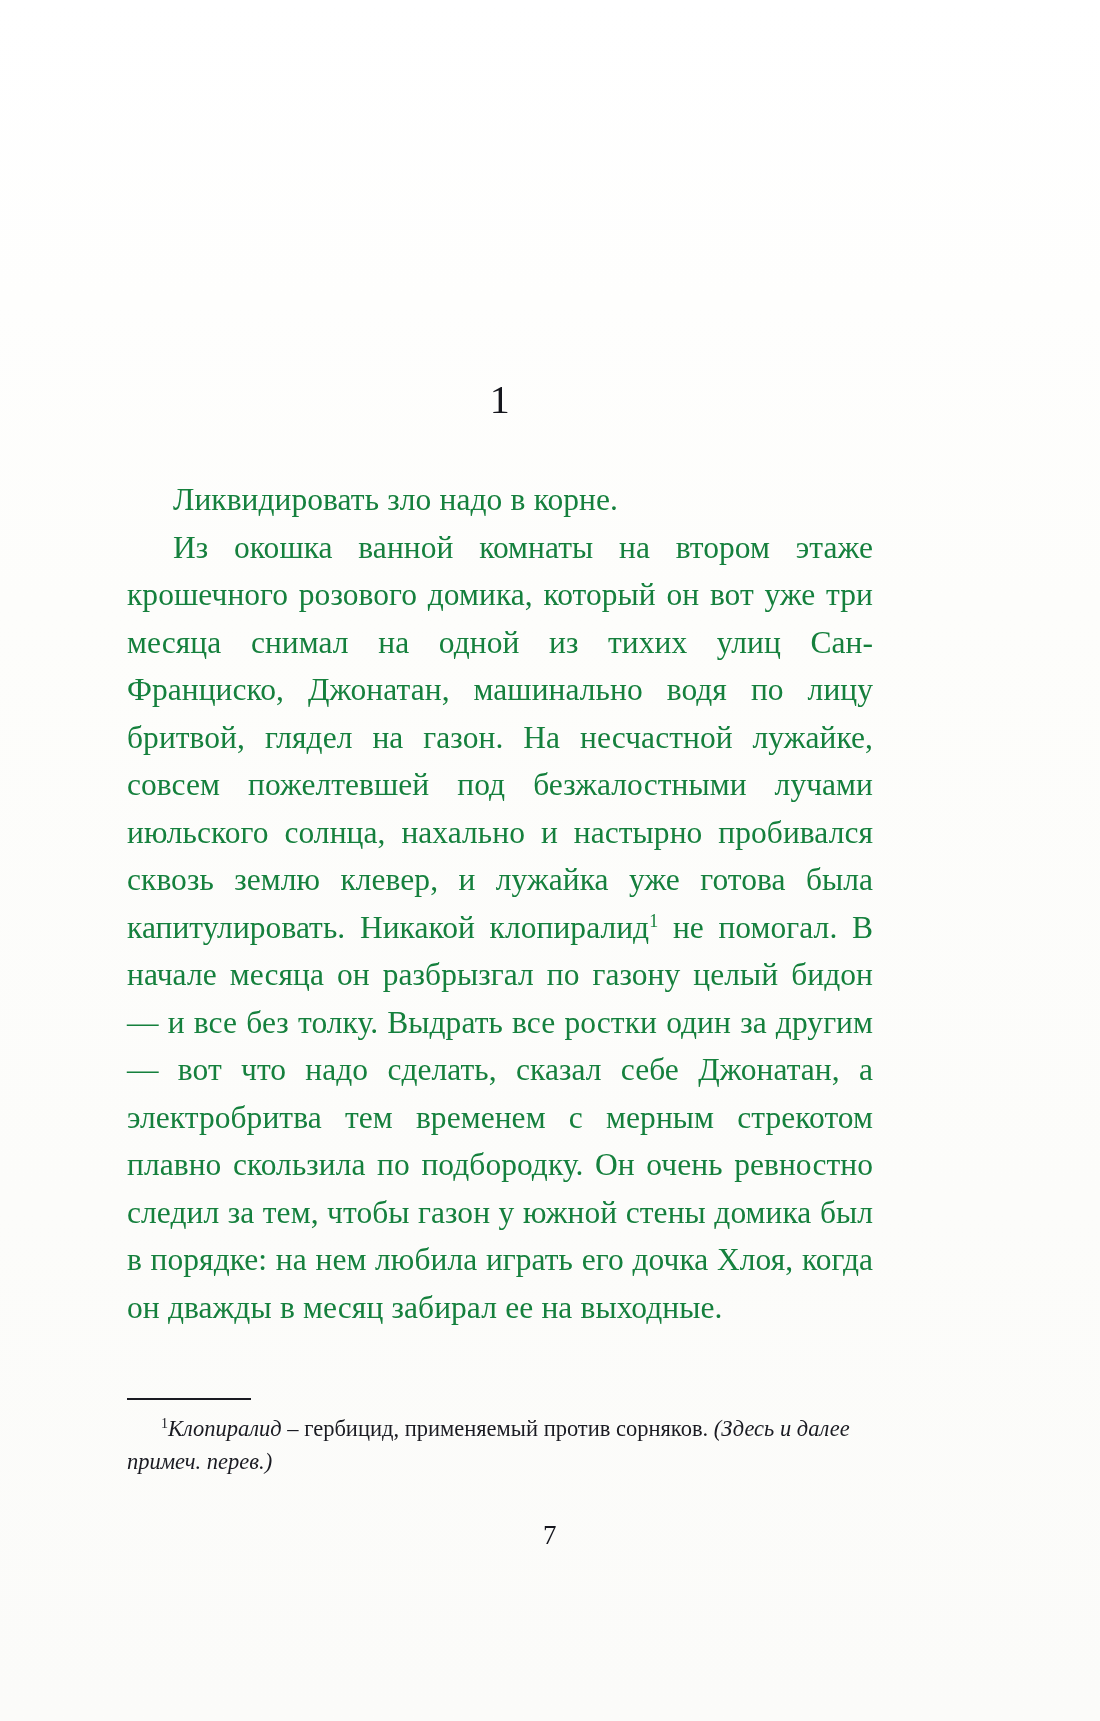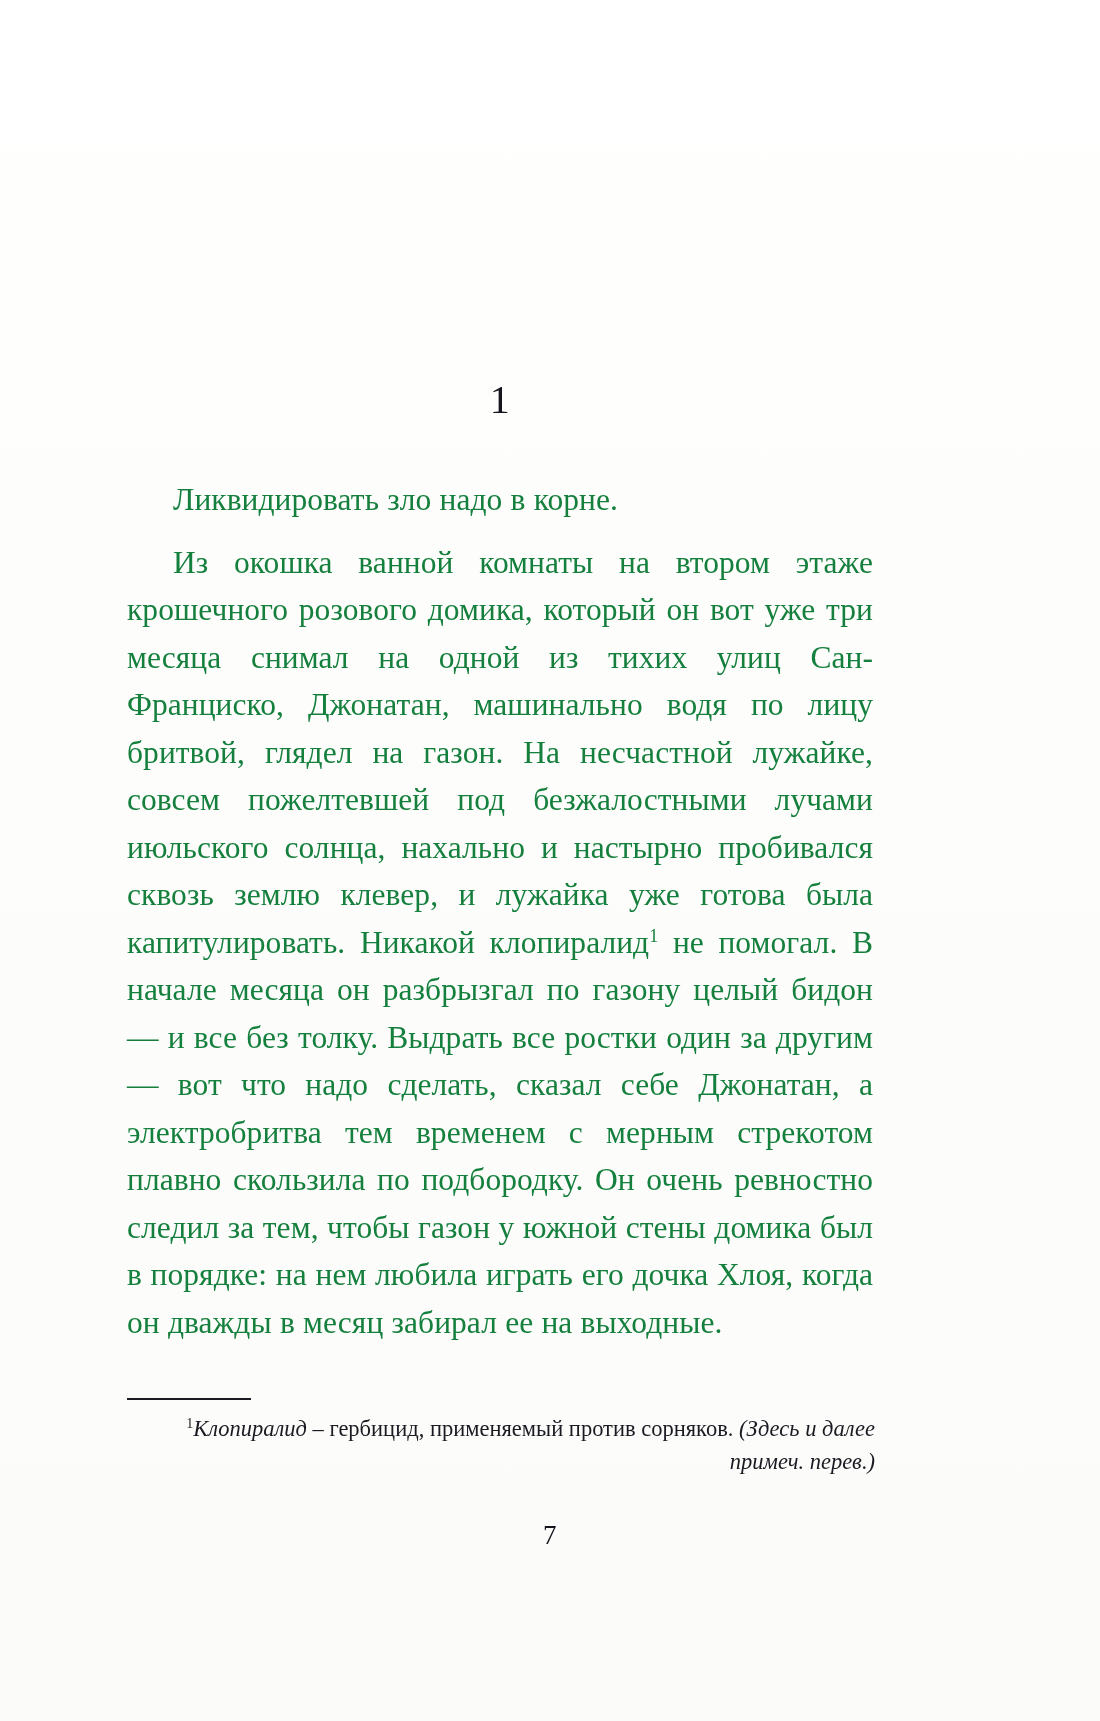--- a/index.html
+++ b/index.html
@@ -58,21 +58,21 @@
     color: #15803d;
     letter-spacing: 0.05px;
     word-spacing: 0.3px;
   }
 
   .body-para.first-line-only {
     text-align-last: left;
   }
 
   .body-para + .body-para {
-    margin-top: 15px;
+    margin-top: 0;
   }
 
   .indent {
     display: inline-block;
     width: 46px;
   }
 
   .fn-ref {
     font-size: 18px;
     vertical-align: super;
@@ -91,21 +91,21 @@
     height: 2px;
     background: #1a1b22;
     margin: 0 0 12px 0;
   }
 
   .footnote-text {
     margin: 0;
     font-size: 22.5px;
     line-height: 33px;
     color: #1a1b22;
-    text-align: right;
+    text-align: left;
   }
 
   .fn-indent {
     display: inline-block;
     width: 34px;
   }
 
   .fn-marker {
     font-size: 14px;
     vertical-align: super;

